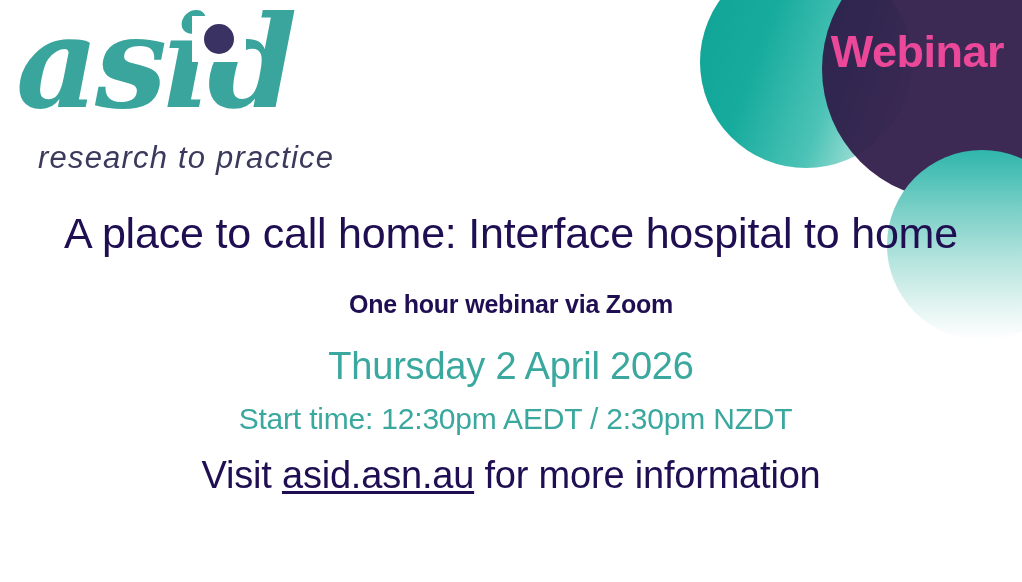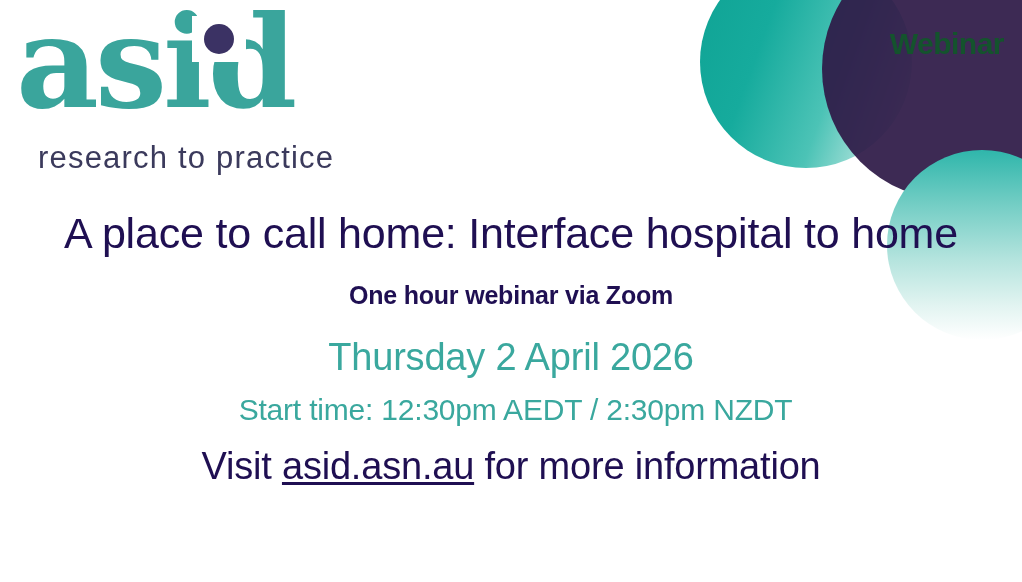--- a/index.html
+++ b/index.html
@@ -61,34 +61,35 @@
     height: 190px;
     border-radius: 50%;
     background: linear-gradient(180deg, #2fb6ab 0%, #72cdc4 28%, #b5e4de 58%, #e2f4f1 82%, #ffffff 100%);
   }
 
   .webinar-label {
     position: absolute;
     right: 18px;
     top: 29px;
     font-family: "Liberation Sans", sans-serif;
-    font-size: 30px;
+    font-size: 45px;
     font-weight: bold;
-    color: #14532d;
+    color: #ec4899;
     letter-spacing: -0.5px;
     line-height: 1;
     white-space: nowrap;
   }
 
   
   .logo {
     position: absolute;
     left: 16px;
     top: 12px;
     width: 320px;
+    font-style: italic;
   }
   .logo-mark {
     position: relative;
     height: 125px;
   }
   .logo-word {
     position: absolute;
     left: 0;
     top: -14px;
     font-family: "DejaVu Serif", serif;
@@ -142,21 +143,21 @@
     width: 900px;
     font-family: "Liberation Sans", sans-serif;
     font-size: 43px;
     font-weight: normal;
     color: #1f0f52;
     line-height: 1.3;
     letter-spacing: -0.2px;
   }
 
   .subtitle {
-    margin: 18px 0 0 0;
+    margin: 27px 0 0 0;
     font-family: "Liberation Sans", sans-serif;
     font-size: 25px;
     font-weight: bold;
     color: #1f0f52;
     letter-spacing: -0.2px;
     line-height: 1.2;
   }
 
   .date-line {
     margin: 26px 0 0 0;

